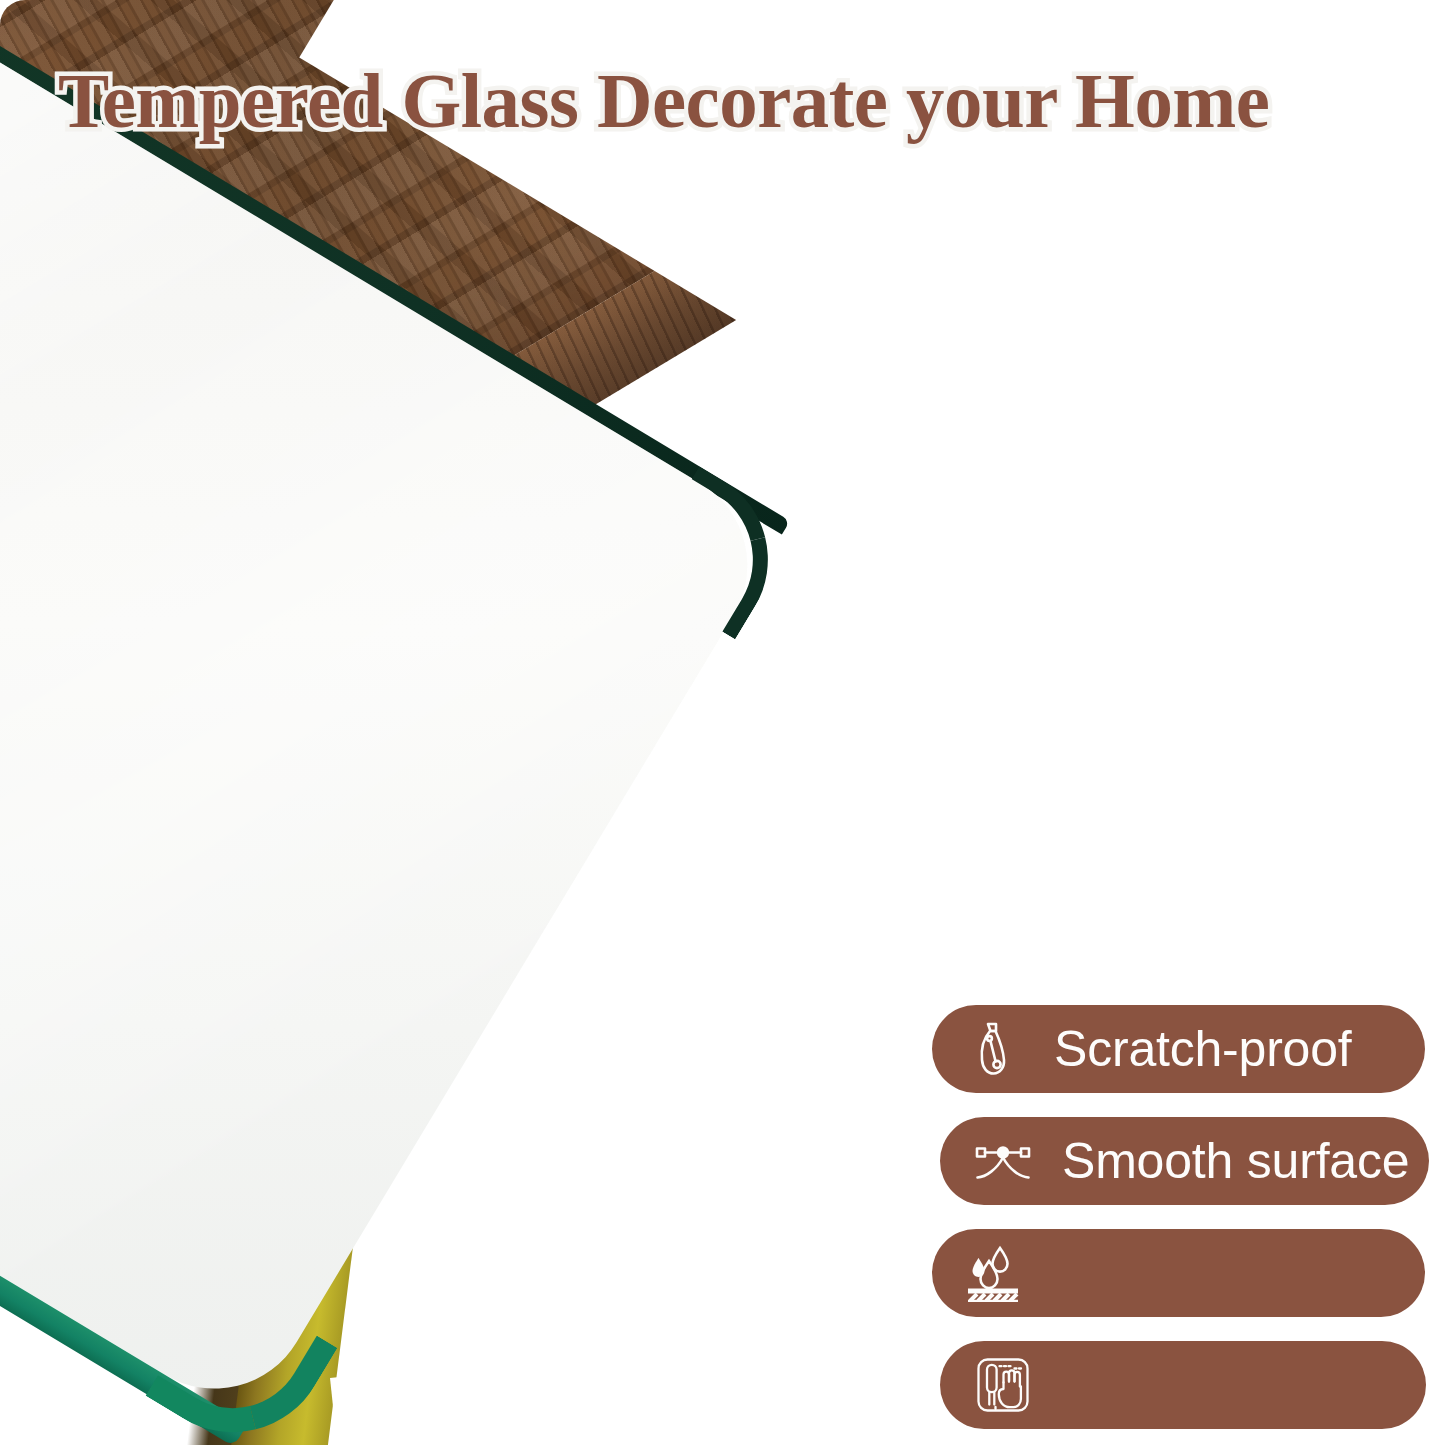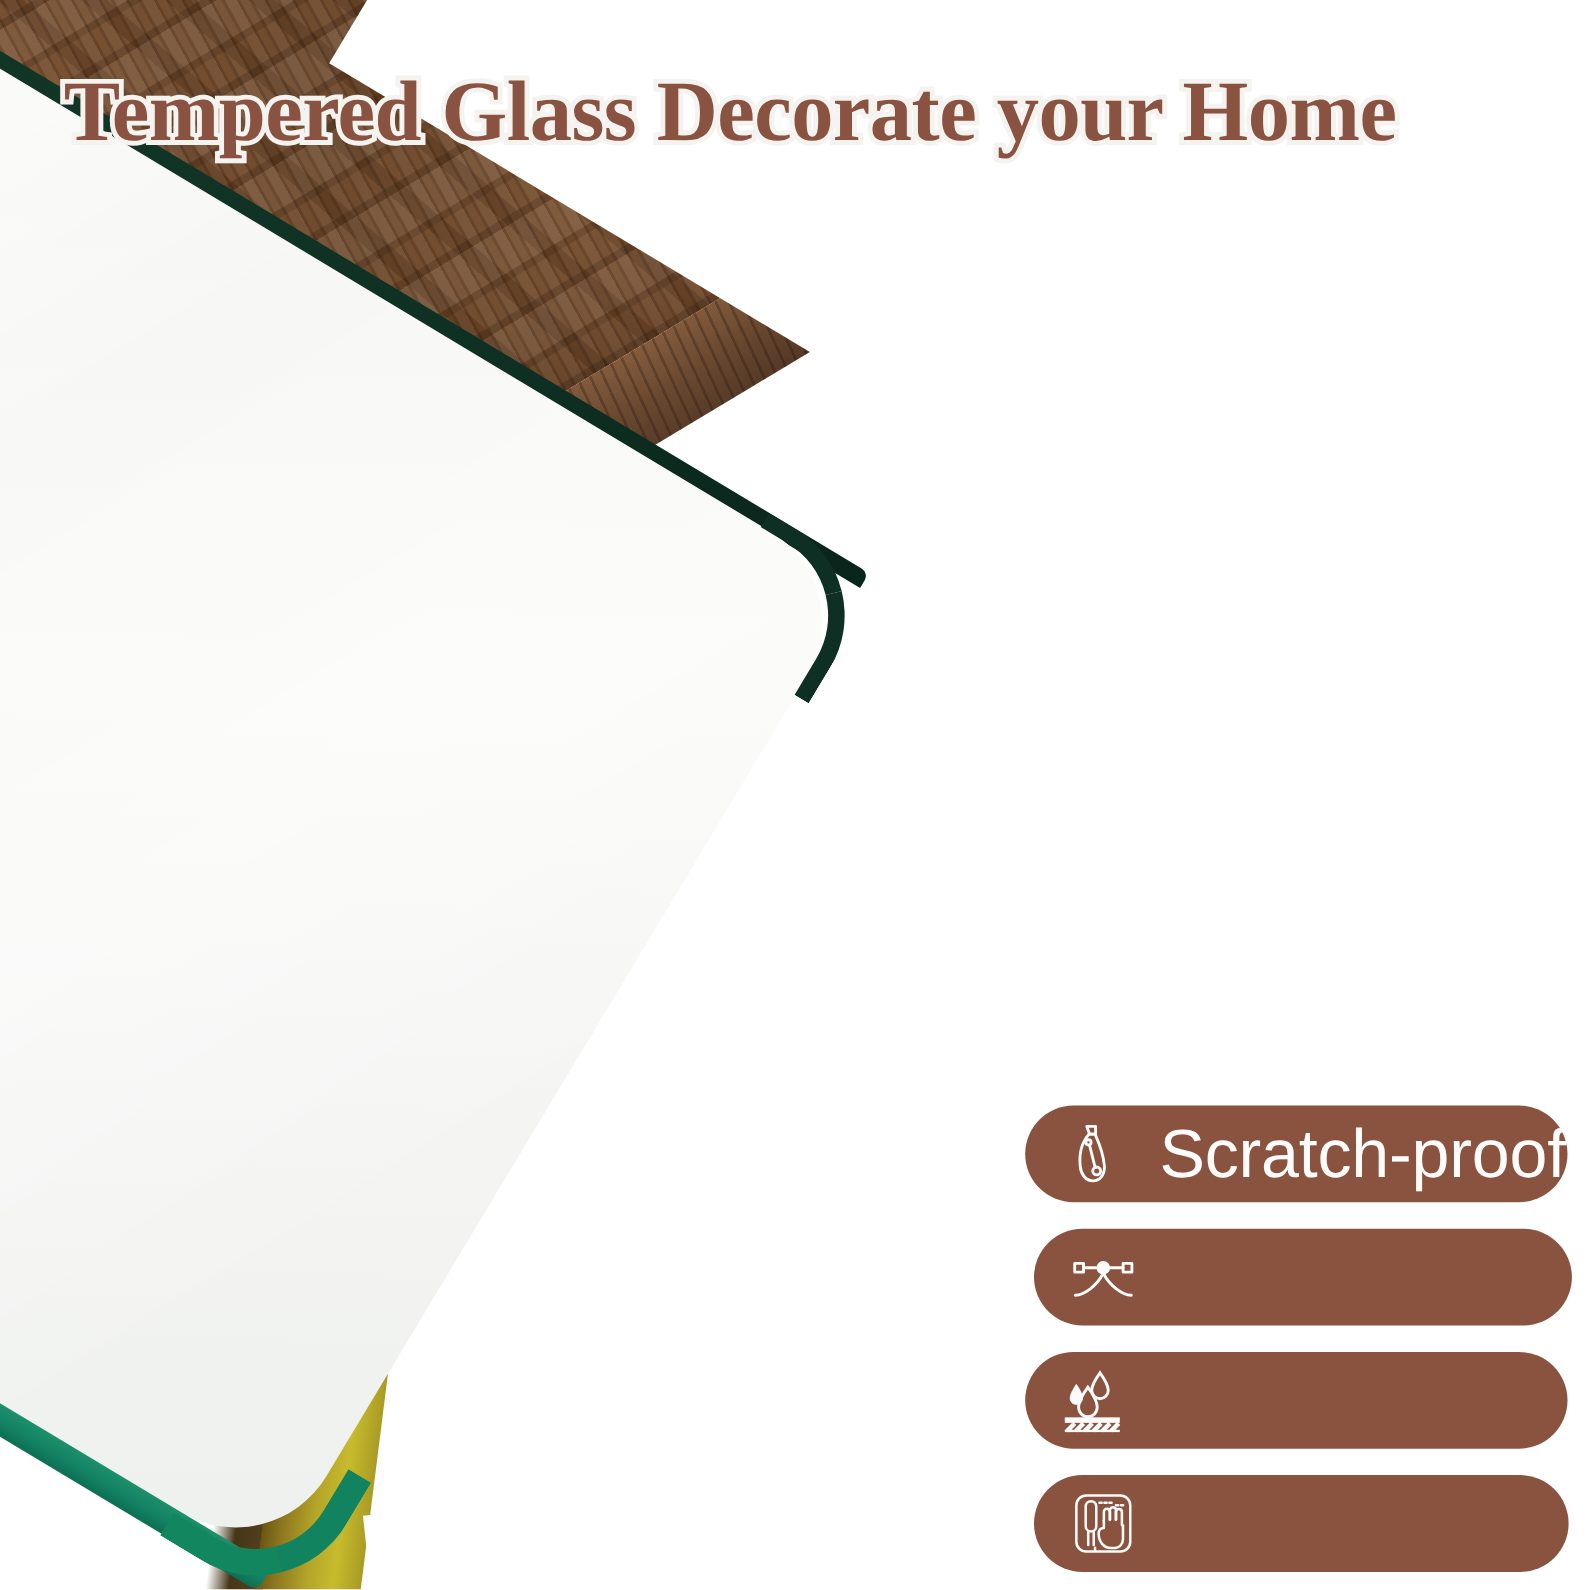--- a/index.html
+++ b/index.html
@@ -8,20 +8,21 @@
     padding: 0;
     background: #ffffff;
   }
   #stage {
     position: relative;
     width: 1445px;
     height: 1445px;
     overflow: hidden;
     background: #ffffff;
     font-family: "Liberation Sans", sans-serif;
+    border-radius: 25px;
   }
 
   
   .scene {
     position: absolute;
     inset: 0;
     overflow: hidden;
   }
 
   
@@ -302,21 +303,21 @@
     height: 62px;
     display: flex;
     align-items: center;
     justify-content: center;
     margin-right: 26px;
   }
   .badge-icon svg { display: block; }
   .badge-label {
     color: #fdfcfb;
     font-family: "Liberation Sans", sans-serif;
-    font-size: 62px;
+    font-size: 50px;
     font-weight: 400;
     letter-spacing: -0.2px;
     white-space: nowrap;
   }
   #badge-0 { left: 932px;  width: 493px; top: 5px;   }
   #badge-1 { left: 940px;  width: 489px; top: 117px; }
   #badge-2 { left: 932px;  width: 493px; top: 229px; }
   #badge-3 { left: 940px;  width: 486px; top: 341px; }
 </style>
 </head>
@@ -383,20 +384,21 @@
       <span class="badge-icon">
         <svg width="60" height="44" viewBox="0 0 60 44" fill="none" stroke="#fdfcfb" stroke-width="2.6" stroke-linecap="round" stroke-linejoin="round">
           <circle cx="30" cy="13.5" r="6.2" fill="#fdfcfb" stroke="none"></circle>
           <path d="M23.5 13.5 L12 13.5"></path>
           <path d="M36.5 13.5 L48 13.5"></path>
           <rect x="4" y="9.5" width="8" height="8" fill="none"></rect>
           <rect x="48" y="9.5" width="8" height="8" fill="none"></rect>
           <path d="M4.5 38.5 C13 38 24 30 30 18.5 C36 30 47 38 55.5 38.5"></path>
         </svg>
       </span>
+      <span class="badge-label">Smooth surface</span>
     </div>
 
     <div class="badge" id="badge-2">
       <span class="badge-icon">
         <svg width="58" height="58" viewBox="0 0 58 58" fill="none">
 
           <path d="M12.5 14 C12.5 14 6.5 22.5 6.5 26.8 C6.5 30.3 9.2 33 12.5 33
                    C15.8 33 18.5 30.3 18.5 26.8 C18.5 22.5 12.5 14 12.5 14 Z" fill="#fdfcfb"></path>
 
           <path d="M34 4 C34 4 26.5 14.5 26.5 19.8 C26.5 24.2 29.9 27.6 34 27.6

